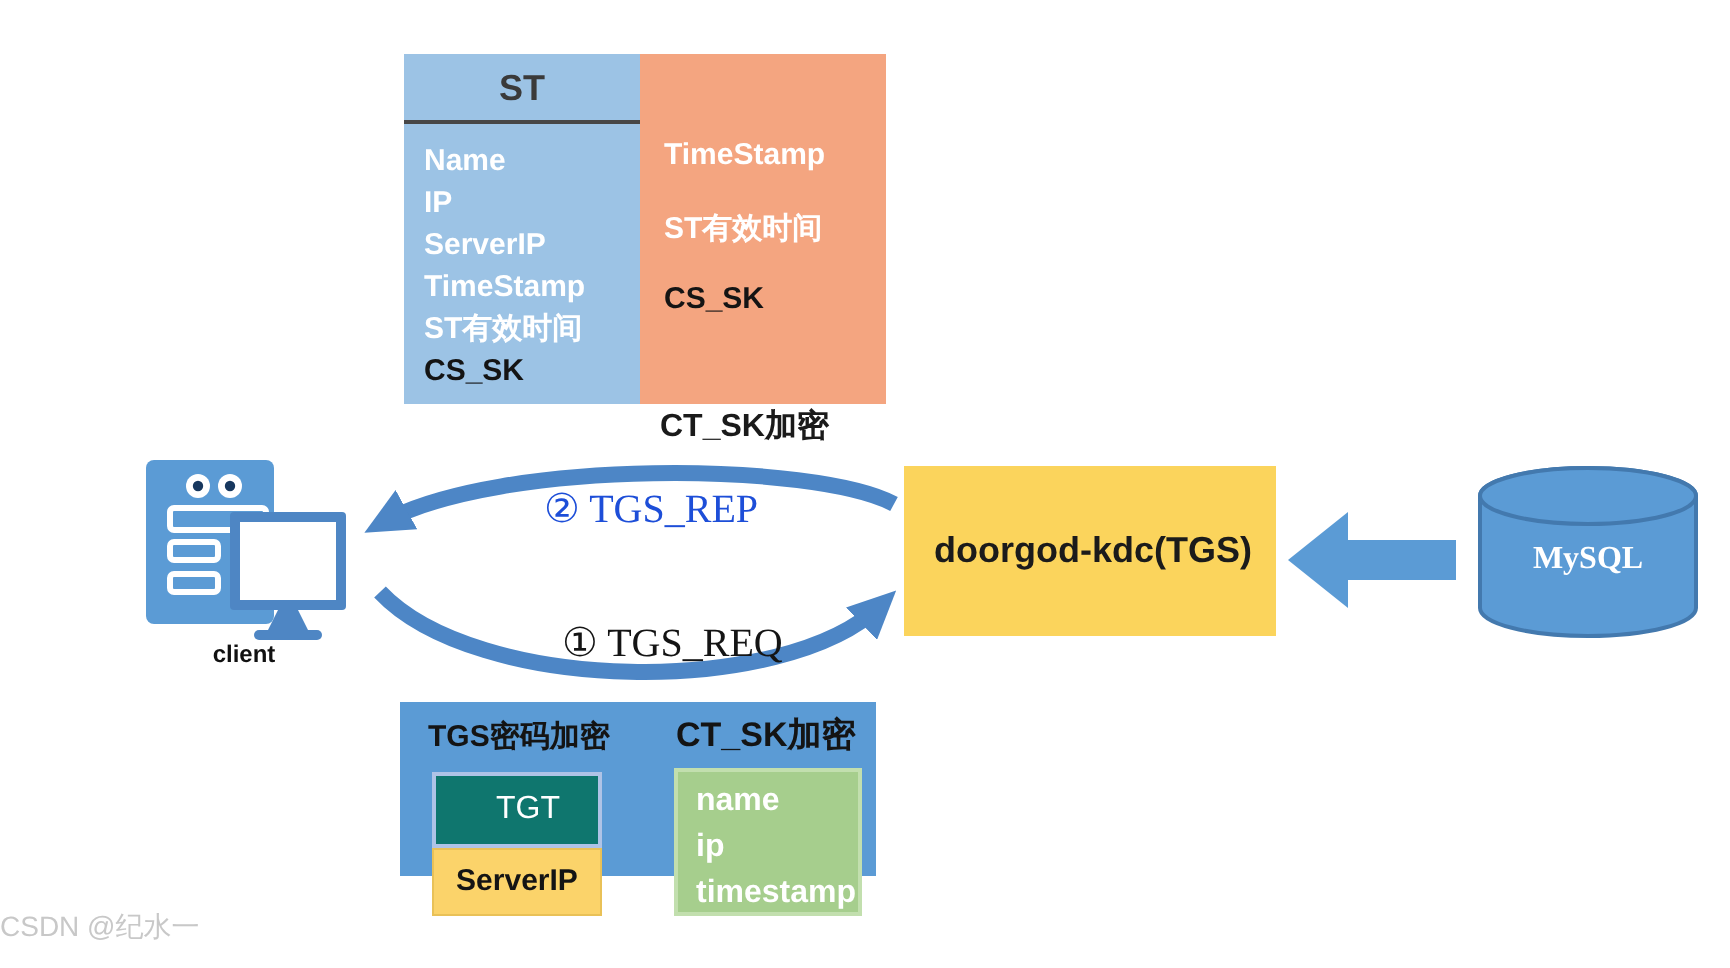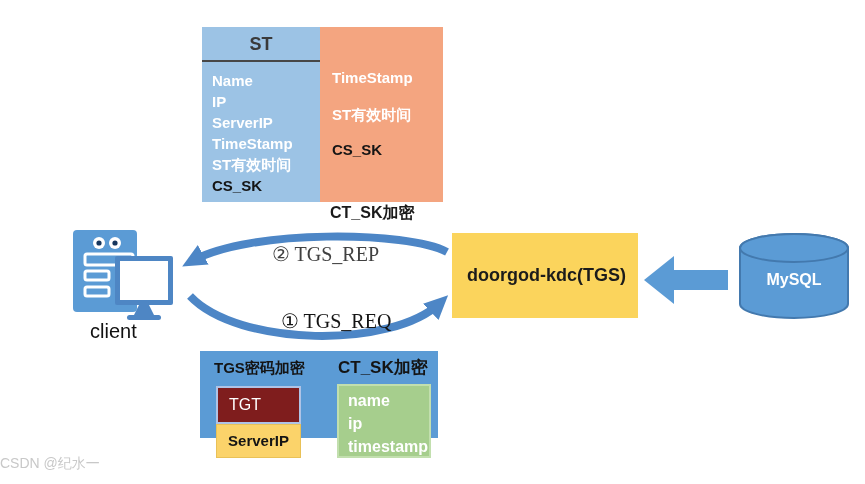--- a/index.html
+++ b/index.html
@@ -15,46 +15,46 @@
   .st-left-fields{left:10px;top:43px;font-size:15px;line-height:21px;color:#ffffff;}
   .st-left-key{left:10px;top:148px;font-size:15px;line-height:21px;color:#141414;font-weight:700;}
   .st-right{left:320px;top:27px;width:123px;height:175px;background:#F4A580;}
   .st-right-fields{left:12px;top:32px;font-size:15px;line-height:37px;color:#ffffff;}
   .st-right-key{left:12px;top:114px;font-size:15px;font-weight:700;color:#141414;}
   .st-cap-left{left:203px;top:203px;font-size:16px;font-weight:700;color:#1a1a1a;}
   .st-cap-right{left:330px;top:203px;font-size:16px;font-weight:700;color:#1a1a1a;}
 
   
   .client-svg{left:70px;top:228px;width:105px;height:96px;}
-  .client-label{left:90px;top:320px;width:64px;font-size:20px;font-weight:400;color:#111;}
+  .client-label{left:90px;top:320px;width:64px;text-align:center;font-size:12px;font-weight:700;color:#111;}
 
   
   .arrows-svg{left:168px;top:226px;width:292px;height:132px;}
   .rep-label{left:272px;top:242px;font-family:"Liberation Serif","DejaVu Serif",serif;
-             font-size:20px;color:#404040;}
+             font-size:20px;color:#1d4ed8;}
   .req-label{left:281px;top:309px;font-family:"Liberation Serif","DejaVu Serif",serif;
              font-size:20px;color:#141414;}
 
   
   .kdc-box{left:452px;top:233px;width:186px;height:85px;background:#FBD45C;}
   .kdc-label{left:15px;top:0;height:85px;line-height:85px;font-size:18px;font-weight:600;color:#1b1b1b;}
 
   
   .block-arrow-svg{left:644px;top:256px;width:84px;height:48px;}
 
   
   .mysql-svg{left:738px;top:232px;width:112px;height:90px;}
-  .mysql-label{left:738px;top:271px;width:112px;text-align:center;font-size:16px;font-weight:600;color:#ffffff;}
+  .mysql-label{left:738px;top:271px;width:112px;text-align:center;font-size:16px;font-weight:600;color:#ffffff;font-family:Liberation Serif, serif;}
 
   
   .tgs-box{left:200px;top:351px;width:238px;height:87px;background:#5B9BD5;}
   .tgs-cap-left{left:14px;top:8px;font-size:15px;font-weight:700;color:#141414;}
   .tgs-cap-right{left:138px;top:5px;font-size:17px;font-weight:700;color:#141414;}
-  .tgt-box{left:16px;top:35px;width:85px;height:38px;background:#7f1d1d;border:2px solid #AFC3E6;
-           box-sizing:border-box;text-align:left;line-height:34px;font-size:16px;color:#ffffff;padding-left:11px;}
+  .tgt-box{left:16px;top:35px;width:85px;height:38px;background:#0f766e;border:2px solid #AFC3E6;
+           box-sizing:border-box;text-align:center;line-height:34px;font-size:16px;color:#ffffff;padding-left:11px;}
   .serverip-box{left:16px;top:73px;width:85px;height:34px;background:#FBD36A;border:1px solid #E9C157;
            box-sizing:border-box;text-align:center;line-height:32px;font-size:15px;font-weight:700;color:#141414;}
   .green-box{left:137px;top:33px;width:94px;height:74px;background:#A6CE8D;border:2px solid #C2DFAE;
            box-sizing:border-box;padding:3px 0 0 9px;font-size:16px;line-height:23px;color:#ffffff;}
 
   
   .watermark{left:0;top:455px;width:857px;text-align:left;font-size:14px;color:#C8C8C8;}
 </style>
 </head>
 <body>

